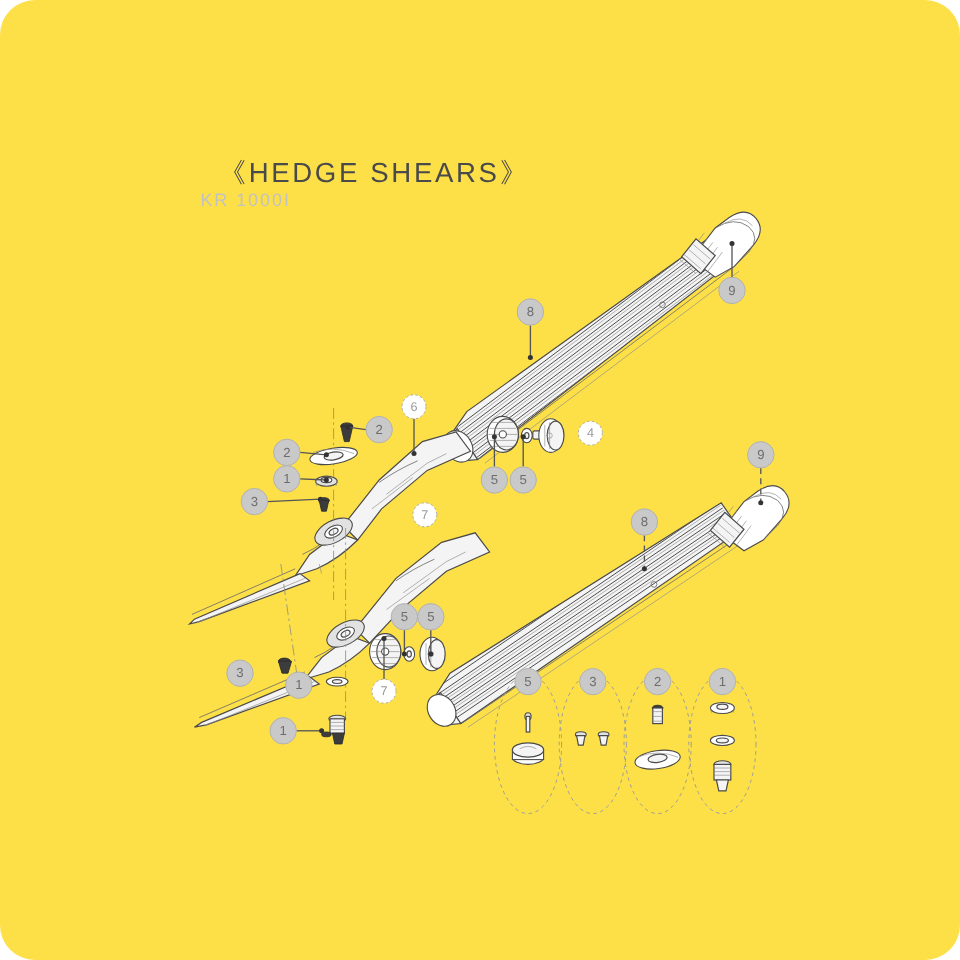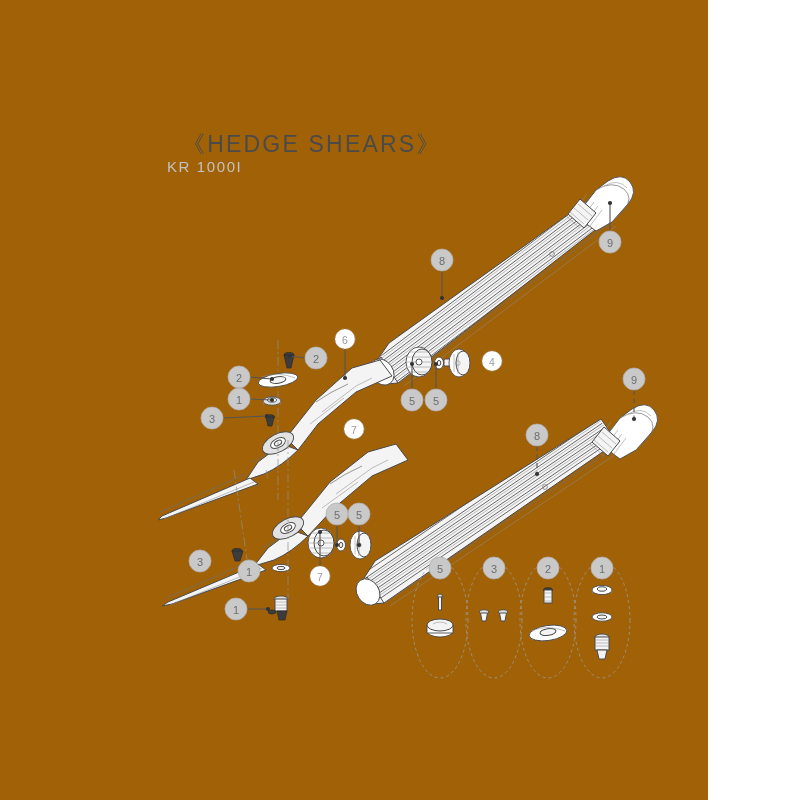--- a/index.html
+++ b/index.html
@@ -10,23 +10,24 @@
   }
   body {
     width: 800px;
     height: 800px;
     overflow: hidden;
     font-family: "Liberation Sans", sans-serif;
     position: relative;
   }
   #sheet {
     position: relative;
-    width: 708px;
+    width: 800px;
     height: 800px;
-    background: #a16207;
+    background: #fde047;
+    border-radius: 29px;
   }
   #sheet svg {
     position: absolute;
     left: 0;
     top: 0;
     width: 800px;
     height: 800px;
   }
   .title-text {
     font-family: "Liberation Sans", sans-serif;

